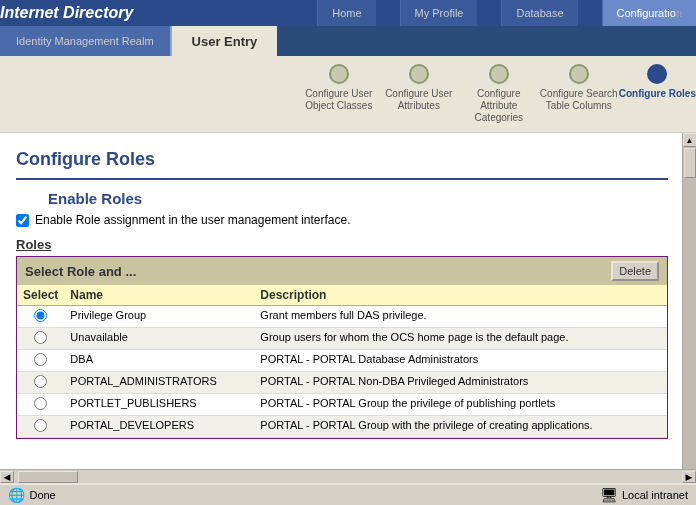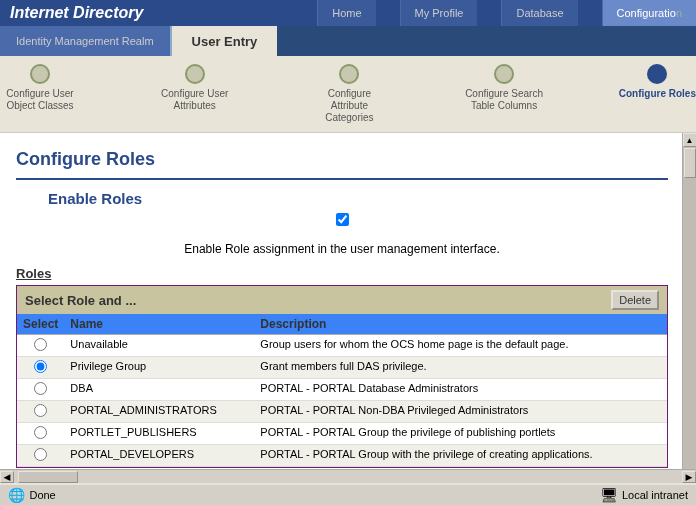--- a/index.html
+++ b/index.html
@@ -4,21 +4,20 @@
   <style>
     * { margin: 0; padding: 0; box-sizing: border-box; }
     body { font-family: Arial, sans-serif; font-size: 12px; background: #d4d0c8; width: 696px; height: 505px; overflow: hidden; }
 
     
     .top-nav {
       background: #2a4a8a;
       display: flex;
       align-items: stretch;
       height: 26px;
-      padding-left: 10px;
     }
     .top-nav-title {
       color: white;
       font-size: 16px;
       font-weight: bold;
       font-style: italic;
       display: flex;
       align-items: center;
       flex: 1;
     }
@@ -71,21 +70,21 @@
     }
 
     
     .wizard-bar {
       background: #e8e4d8;
       padding: 8px 0 0 0;
       border-bottom: 1px solid #ccc;
     }
     .wizard-steps {
       display: flex;
-      justify-content: space-between;
+      justify-content: flex-end;
       align-items: flex-start;
       padding-bottom: 8px;
     }
     .wizard-step {
       display: flex;
       flex-direction: column;
       align-items: center;
       gap: 4px;
       cursor: pointer;
     }
@@ -125,24 +124,23 @@
       font-size: 15px;
       color: #2a4a8a;
       font-weight: bold;
       margin-bottom: 6px;
       margin-left: 32px;
     }
 
     .enable-row {
       display: flex;
       align-items: center;
-      gap: 16px;
+      gap: 6px;
       margin-bottom: 10px;
       font-size: 12px;
-      flex-direction: column;
     }
 
     .roles-section-label {
       font-size: 13px;
       font-weight: bold;
       color: #333;
       margin-bottom: 4px;
       text-decoration: underline;
     }
 
@@ -169,21 +167,21 @@
       font-size: 11px;
       cursor: pointer;
       color: #333;
     }
 
     .data-table {
       width: 100%;
       border-collapse: collapse;
     }
     .data-table thead tr {
-      background: #3b82f6;
+      background: #fef9c3;
       margin-top: 18px;
     }
     .data-table thead th {
       text-align: left;
       padding: 3px 6px;
       font-size: 12px;
       font-weight: bold;
       color: #333;
       border-bottom: 1px solid #aaa;
     }
@@ -355,28 +353,28 @@
       <table class="data-table">
         <thead>
           <tr>
             <th class="radio-col">Select</th>
             <th>Name</th>
             <th>Description</th>
           </tr>
         </thead>
         <tbody id="roles-tbody">
         <tr>
+              <td class="radio-col"><input type="radio" name="role-select" checked="" style=""></td>
+              <td>Privilege Group</td>
+              <td>Grant members full DAS privilege.</td>
+            </tr>
+            <tr>
               <td class="radio-col"><input type="radio" name="role-select" style=""></td>
               <td>Unavailable</td>
               <td>Group users for whom the OCS home page is the default page.</td>
-            </tr>
-            <tr>
-              <td class="radio-col"><input type="radio" name="role-select" checked="" style=""></td>
-              <td>Privilege Group</td>
-              <td>Grant members full DAS privilege.</td>
             </tr>
             <tr>
               <td class="radio-col"><input type="radio" name="role-select" style=""></td>
               <td>DBA</td>
               <td>PORTAL - PORTAL Database Administrators</td>
             </tr>
             <tr>
               <td class="radio-col"><input type="radio" name="role-select" style=""></td>
               <td>PORTAL_ADMINISTRATORS</td>
               <td>PORTAL - PORTAL Non-DBA Privileged Administrators</td>

